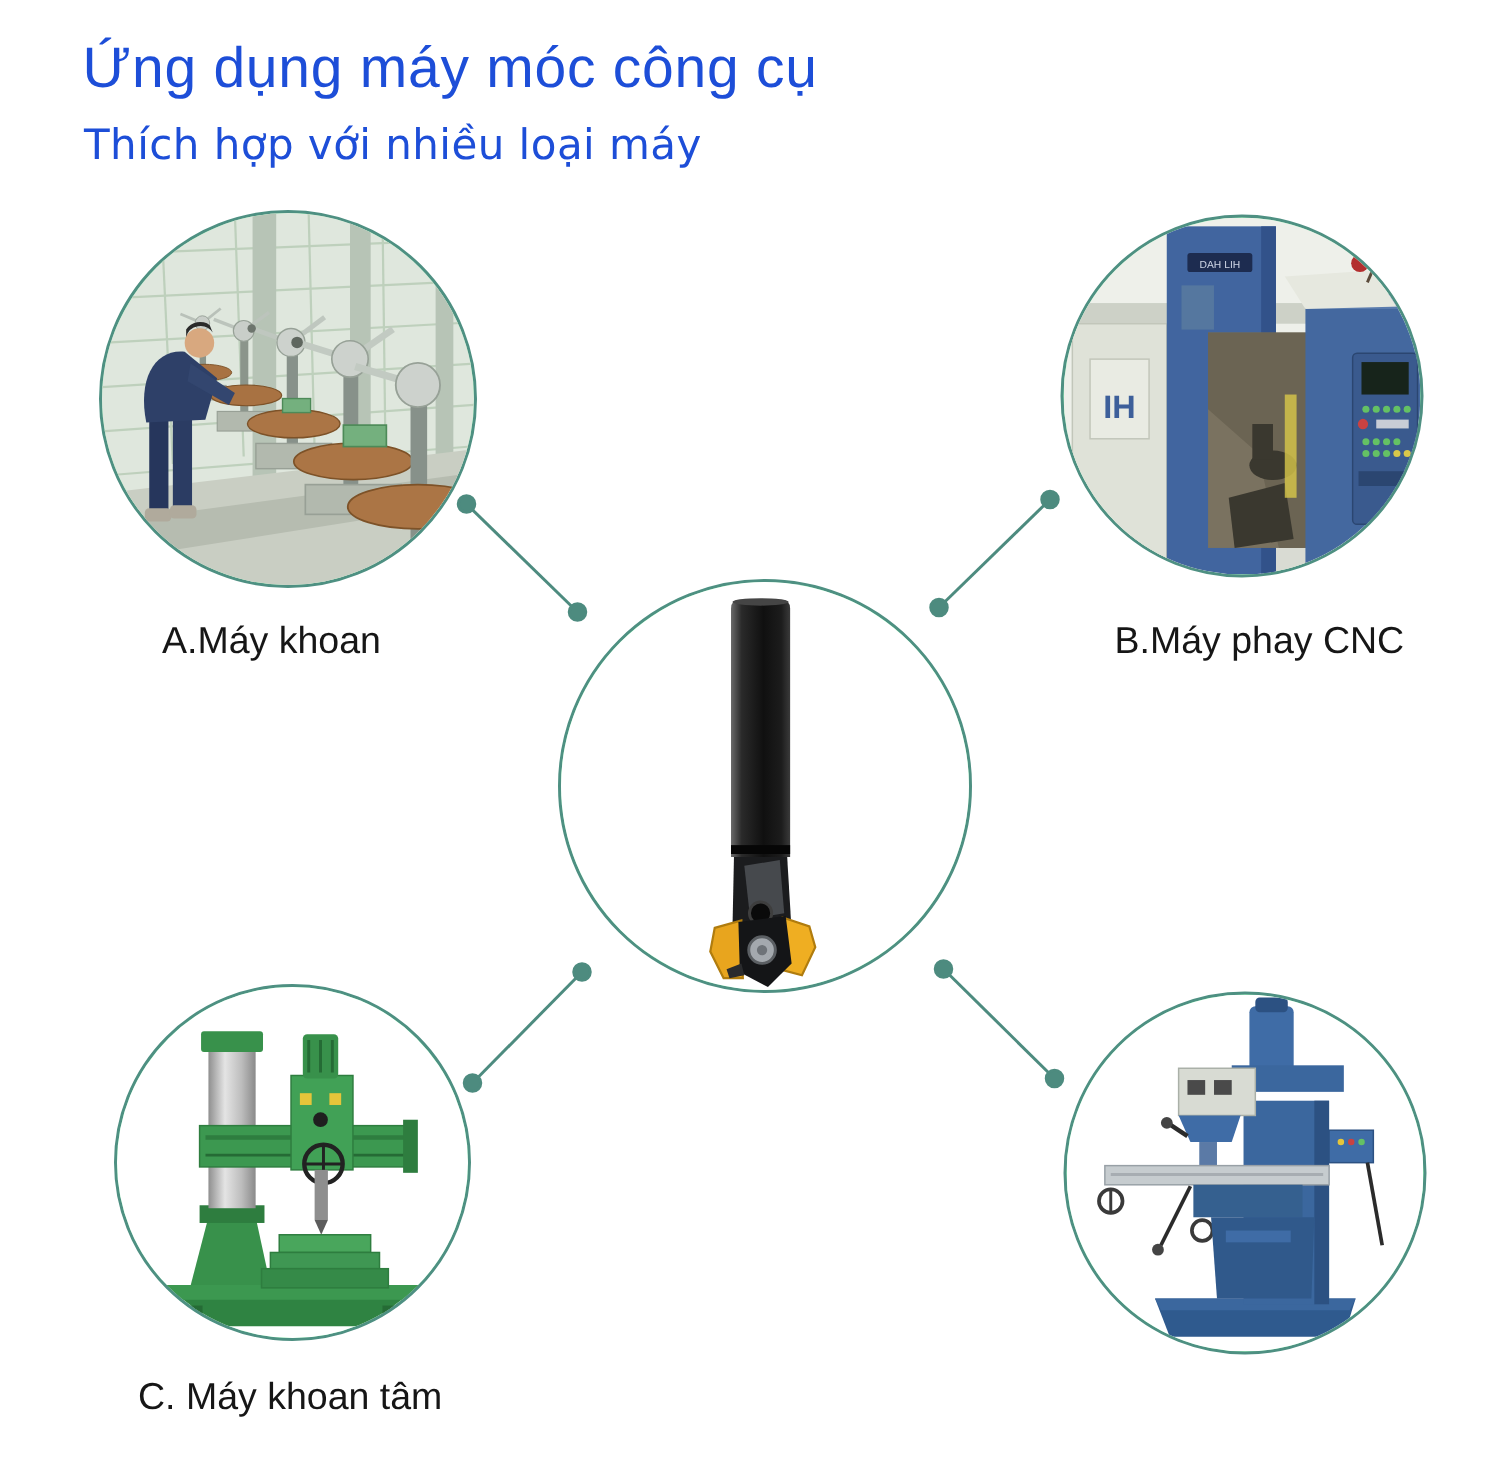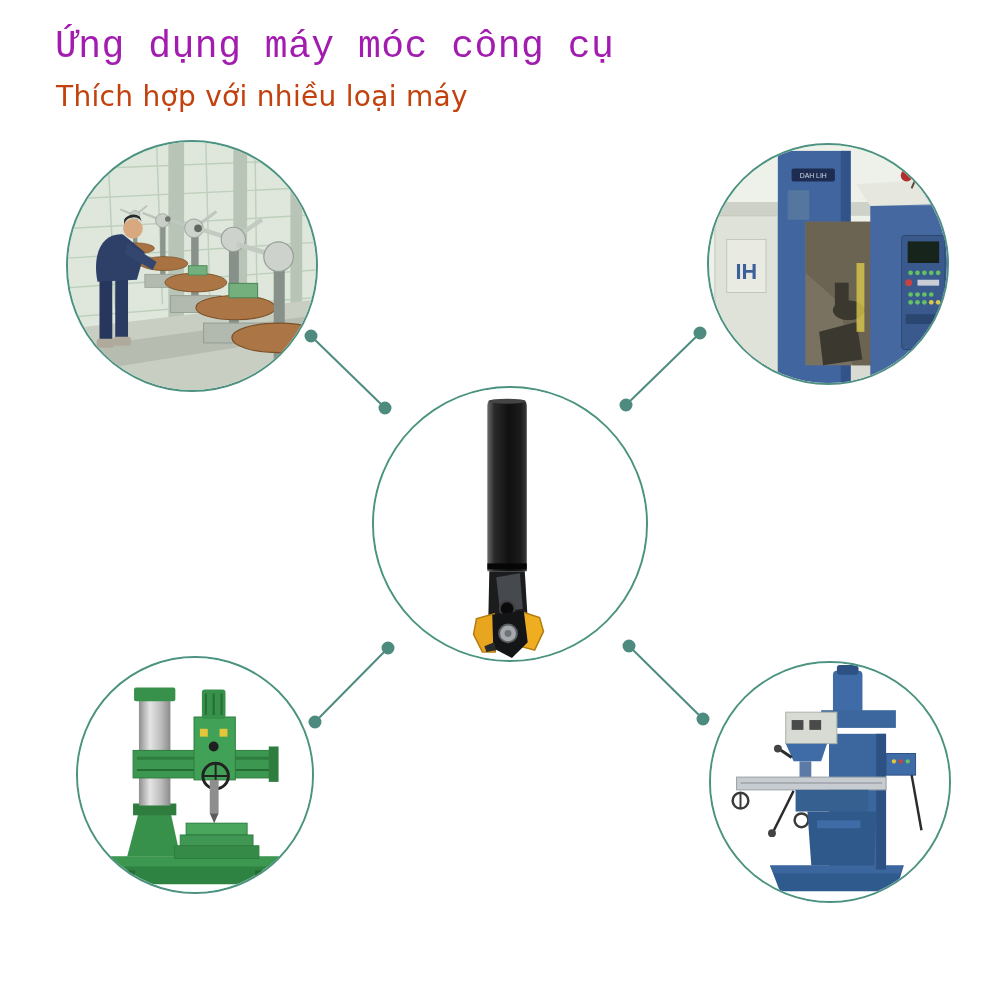--- a/index.html
+++ b/index.html
@@ -2,27 +2,27 @@
 <html><head>
 <meta charset="utf-8">
 <style>
   html,body{margin:0;padding:0;background:#ffffff;}
   .canvas{
     position:relative;width:1000px;height:989px;background:#ffffff;
     overflow:hidden;font-family:"Liberation Sans",sans-serif;
   }
   .page-title{
     position:absolute;left:55px;top:24px;margin:0;
-    font-family:Liberation Mono, monospace;font-weight:normal;
-    font-size:38px;line-height:1.2;color:#a21caf;letter-spacing:0.5px;
+    font-family:Liberation Sans, sans-serif;font-weight:normal;
+    font-size:38px;line-height:1.2;color:#1d4ed8;letter-spacing:0.5px;
   }
   .page-subtitle{
     position:absolute;left:56px;top:80px;margin:0;
     font-family:"DejaVu Sans",sans-serif;font-weight:normal;
-    font-size:28px;line-height:1.2;color:#c2410c;letter-spacing:0.3px;
+    font-size:28px;line-height:1.2;color:#1d4ed8;letter-spacing:0.3px;
   }
   .node-circle{
     position:absolute;border:2px solid #4e9082;border-radius:50%;
     overflow:hidden;box-sizing:border-box;background:#86efac;
   }
   .node-circle svg{display:block;width:100%;height:100%;}
   .circle-tl{left:66px;top:140px;width:252px;height:252px;}
   .circle-tr{left:707px;top:143px;width:242px;height:242px;}
   .circle-bl{left:76px;top:656px;width:238px;height:238px;}
   .circle-br{left:709px;top:661px;width:242px;height:242px;}
@@ -323,14 +323,17 @@
       <rect x="178" y="92" width="30" height="22" fill="#3f6ca6" stroke="#2c5182"></rect>
       <circle cx="186" cy="100" r="2.2" fill="#e5c53a"></circle>
         <circle cx="193" cy="100" r="2.2" fill="#c94242"></circle>
       <circle cx="200" cy="100" r="2.2" fill="#64c164"></circle>
       <line x1="204" y1="114" x2="214" y2="170" stroke="#2b2b2b" stroke-width="2.5" fill="none"></line>
       <line x1="84" y1="130" x2="64" y2="170" stroke="#2b2b2b" stroke-width="2.5"></line>
       <circle cx="62" cy="173" r="4" fill="#444"></circle>
     </svg>
   </div>
 
+  <div class="node-label label-a">A.Máy khoan</div>
+  <div class="node-label label-b">B.Máy phay CNC</div>
+  <div class="node-label label-c">C. Máy khoan tâm</div>
 
 </div>
 
 </body></html>

